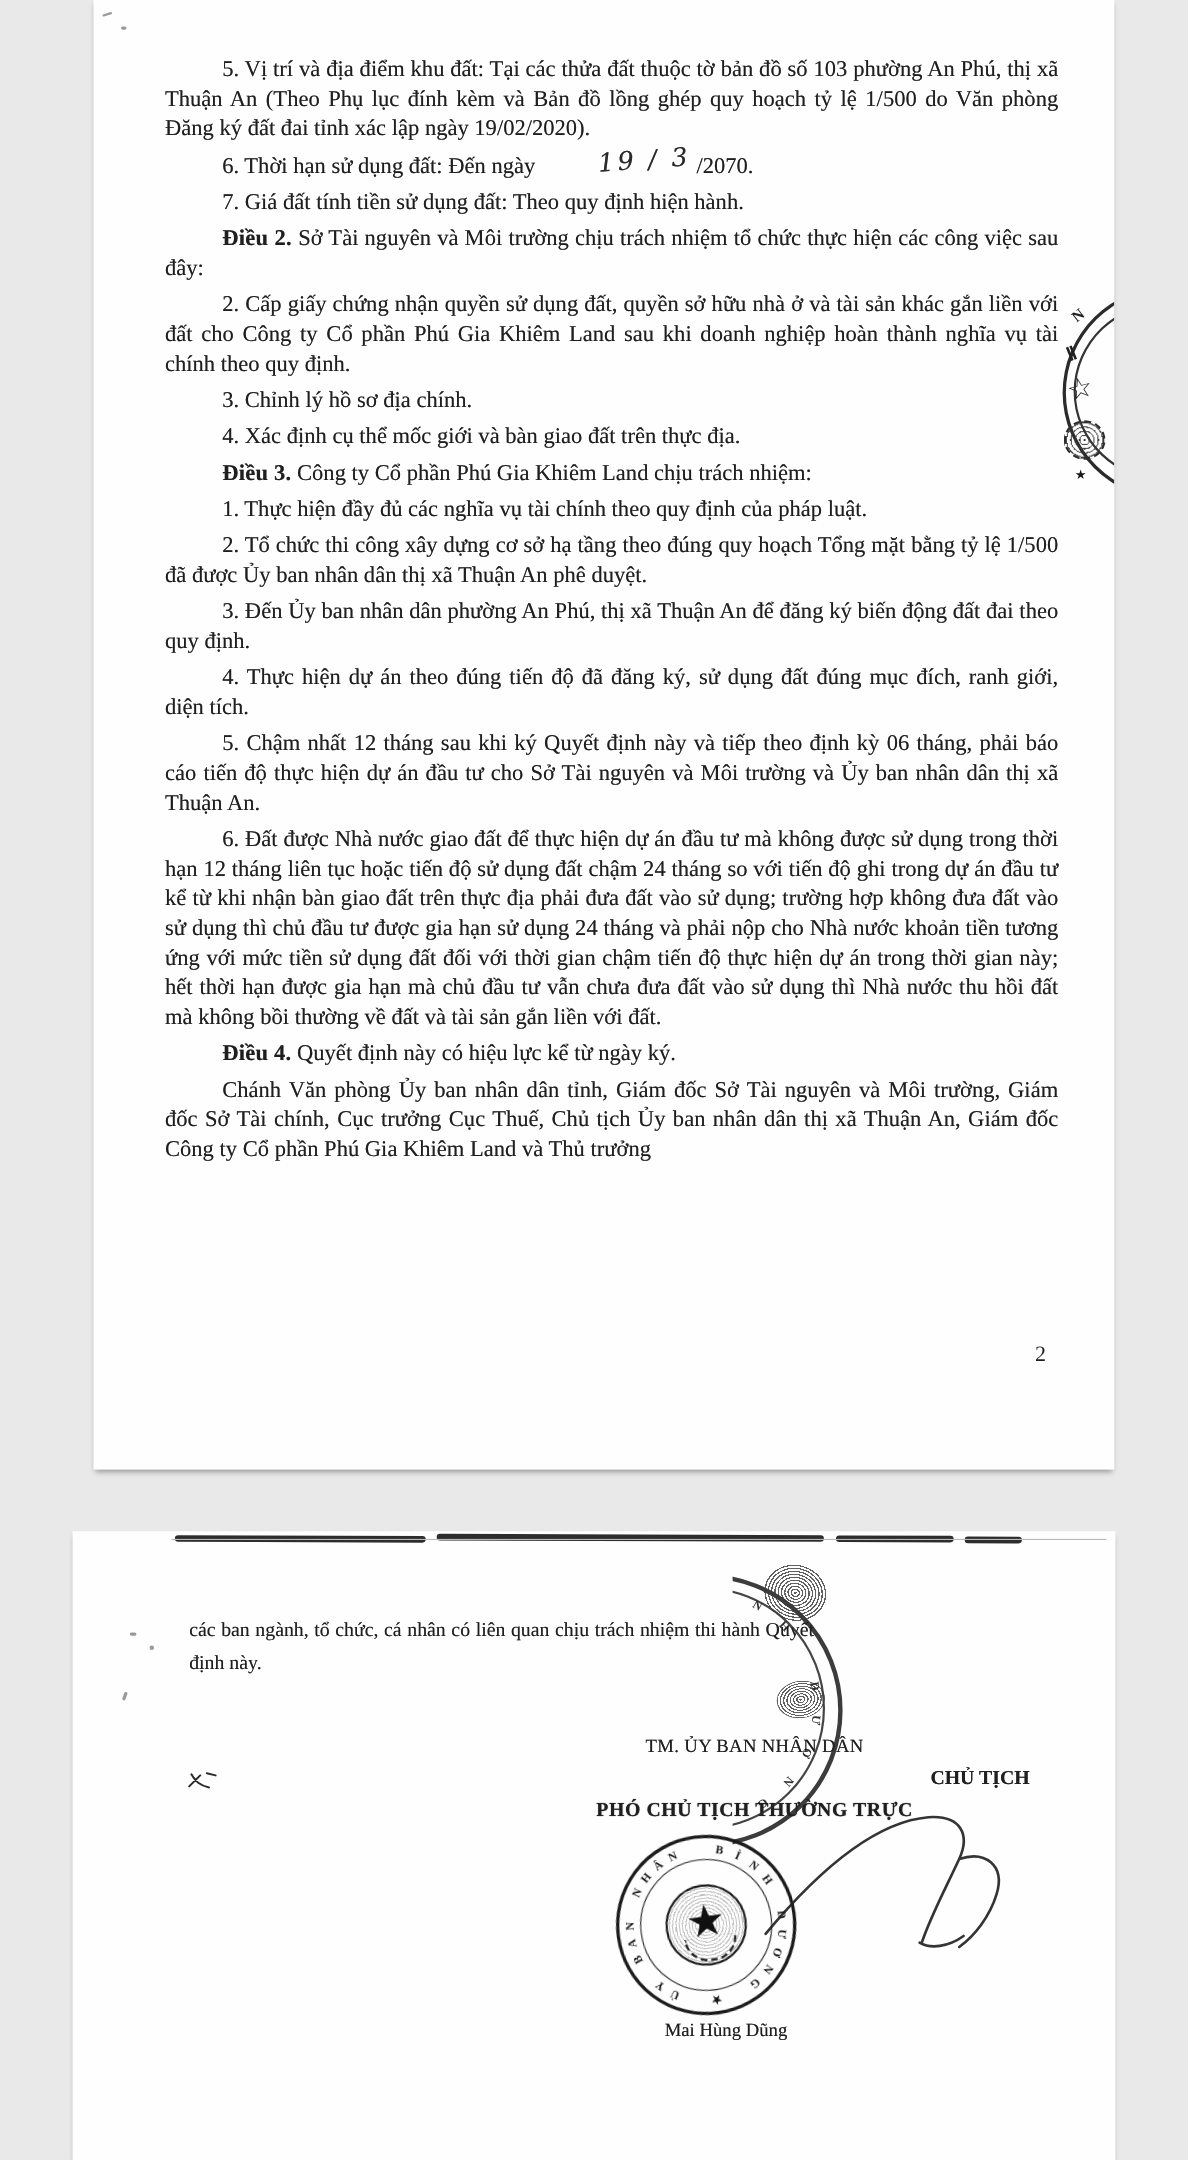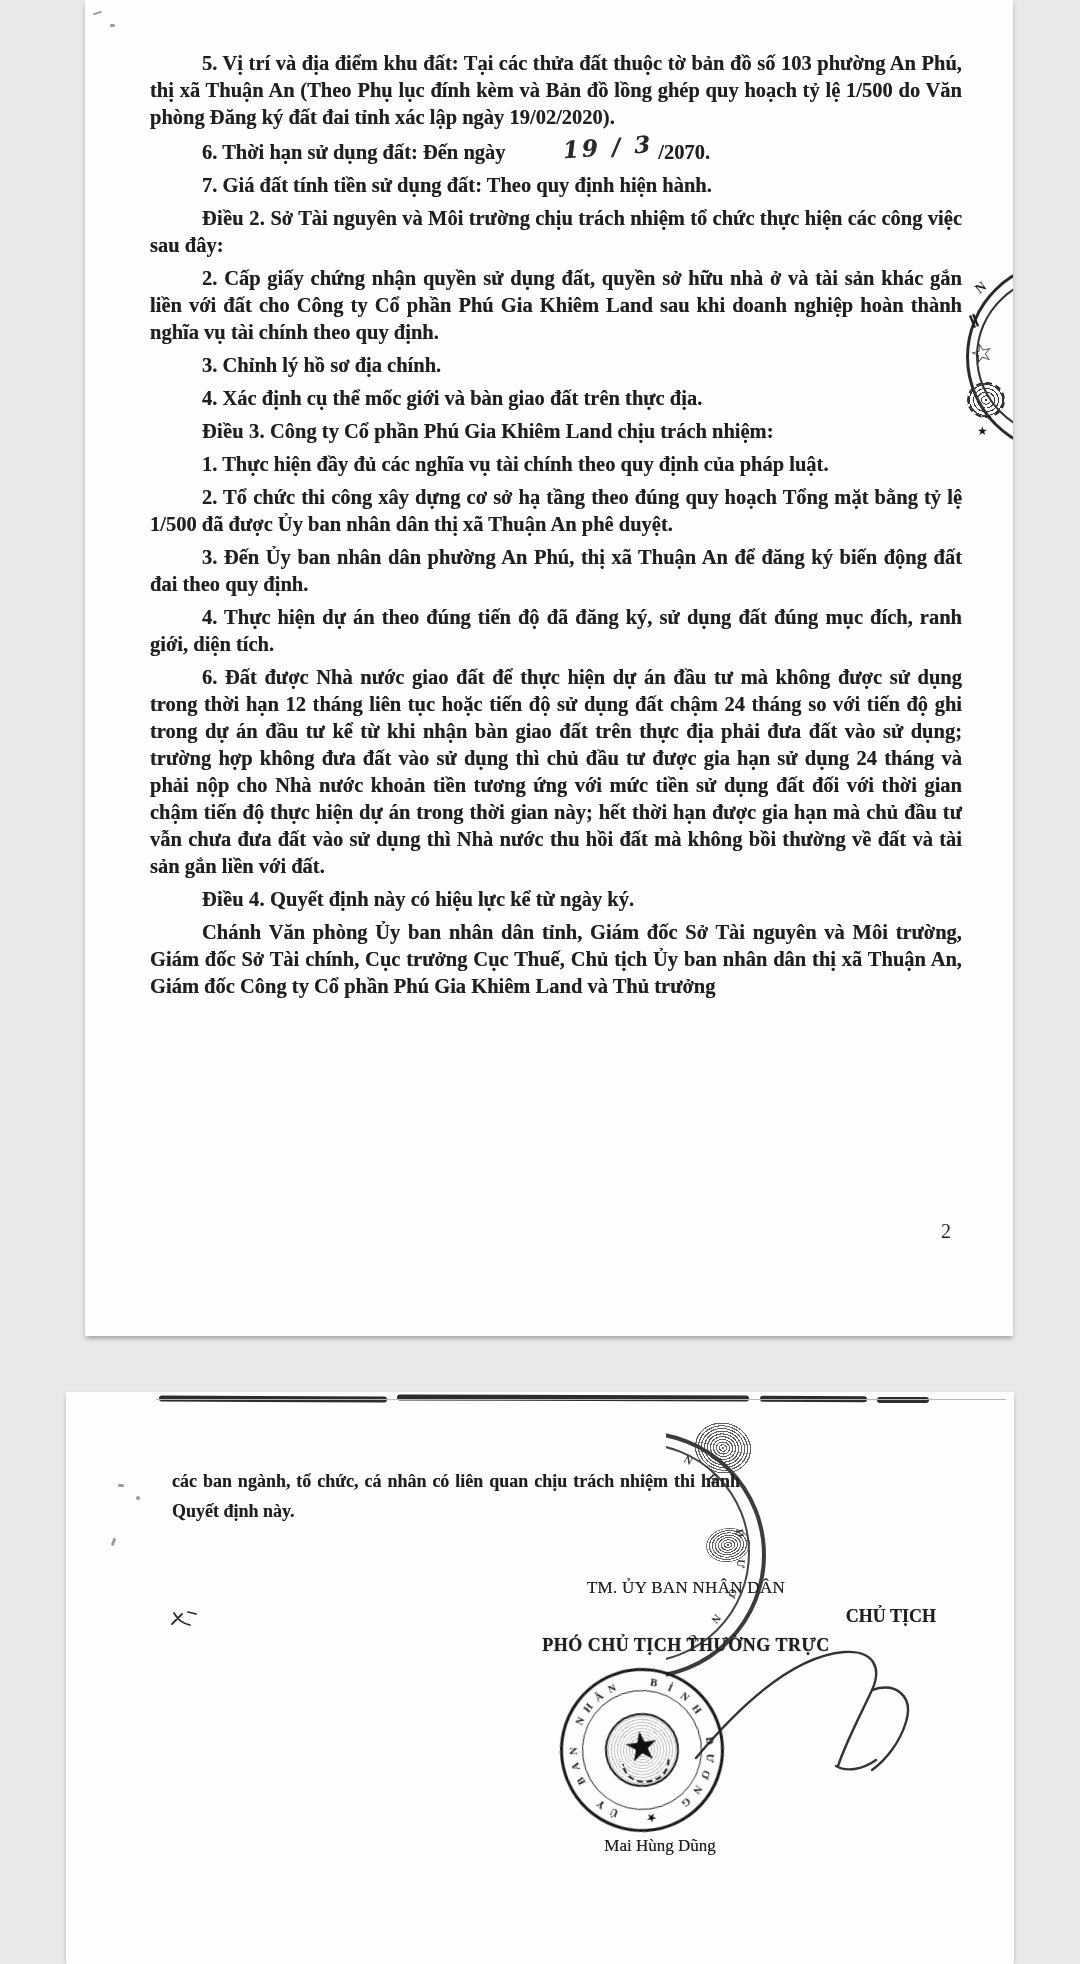--- a/index.html
+++ b/index.html
@@ -5,21 +5,21 @@
   html,body{margin:0;padding:0;}
   body{width:1080px;height:1964px;background:#e9e9e9;position:relative;overflow:hidden;
        font-family:"Liberation Serif",serif;color:#1f1f1f;}
   .page{position:absolute;background:#fefefe;box-shadow:0 3px 5px -1px rgba(0,0,0,.35);}
   #page1{left:85px;top:0;width:928px;height:1336px;overflow:hidden;}
   #page2{left:66px;top:1392px;width:948px;height:572px;overflow:hidden;}
 
   
   #p1-content{position:absolute;left:65px;top:50px;width:812px;}
   .para{margin:0 0 6px 0;font-size:20.5px;line-height:27px;text-align:justify;
-        text-indent:52px;text-shadow:0 0 .4px rgba(20,20,20,.55);font-weight:bold;}
+        text-indent:52px;text-shadow:0 0 .4px rgba(20,20,20,.55);}
   .para.noindent{text-indent:0;}
   .para b{letter-spacing:.2px;}
   .hand{font-family:"DejaVu Serif",serif;font-style:italic;font-size:23px;letter-spacing:3px;
         display:inline-block;transform:rotate(-4deg) translateY(-2px);color:#2a2a2a;}
   #p1-pagenum{position:absolute;right:62px;top:1220px;font-size:20px;}
 
   
   .speck{position:absolute;background:#9a9a9a;border-radius:2px;}
 
   
@@ -107,20 +107,21 @@
       <p class="para">7. Giá đất tính tiền sử dụng đất: Theo quy định hiện hành.</p>
       <p class="para"><b>Điều 2.</b> Sở Tài nguyên và Môi trường chịu trách nhiệm tổ chức thực hiện các công việc sau đây:</p>
       <p class="para">2. Cấp giấy chứng nhận quyền sử dụng đất, quyền sở hữu nhà ở và tài sản khác gắn liền với đất cho Công ty Cổ phần Phú Gia Khiêm Land sau khi doanh nghiệp hoàn thành nghĩa vụ tài chính theo quy định.</p>
       <p class="para">3. Chỉnh lý hồ sơ địa chính.</p>
       <p class="para">4. Xác định cụ thể mốc giới và bàn giao đất trên thực địa.</p>
       <p class="para"><b>Điều 3.</b> Công ty Cổ phần Phú Gia Khiêm Land chịu trách nhiệm:</p>
       <p class="para">1. Thực hiện đầy đủ các nghĩa vụ tài chính theo quy định của pháp luật.</p>
       <p class="para">2. Tổ chức thi công xây dựng cơ sở hạ tầng theo đúng quy hoạch Tổng mặt bằng tỷ lệ 1/500 đã được Ủy ban nhân dân thị xã Thuận An phê duyệt.</p>
       <p class="para">3. Đến Ủy ban nhân dân phường An Phú, thị xã Thuận An để đăng ký biến động đất đai theo quy định.</p>
       <p class="para">4. Thực hiện dự án theo đúng tiến độ đã đăng ký, sử dụng đất đúng mục đích, ranh giới, diện tích.</p>
+      <p class="para">5. Chậm nhất 12 tháng sau khi ký Quyết định này và tiếp theo định kỳ 06 tháng, phải báo cáo tiến độ thực hiện dự án đầu tư cho Sở Tài nguyên và Môi trường và Ủy ban nhân dân thị xã Thuận An.</p>
       <p class="para">6. Đất được Nhà nước giao đất để thực hiện dự án đầu tư mà không được sử dụng trong thời hạn 12 tháng liên tục hoặc tiến độ sử dụng đất chậm 24 tháng so với tiến độ ghi trong dự án đầu tư kể từ khi nhận bàn giao đất trên thực địa phải đưa đất vào sử dụng; trường hợp không đưa đất vào sử dụng thì chủ đầu tư được gia hạn sử dụng 24 tháng và phải nộp cho Nhà nước khoản tiền tương ứng với mức tiền sử dụng đất đối với thời gian chậm tiến độ thực hiện dự án trong thời gian này; hết thời hạn được gia hạn mà chủ đầu tư vẫn chưa đưa đất vào sử dụng thì Nhà nước thu hồi đất mà không bồi thường về đất và tài sản gắn liền với đất.</p>
       <p class="para"><b>Điều 4.</b> Quyết định này có hiệu lực kể từ ngày ký.</p>
       <p class="para">Chánh Văn phòng Ủy ban nhân dân tỉnh, Giám đốc Sở Tài nguyên và Môi trường, Giám đốc Sở Tài chính, Cục trưởng Cục Thuế, Chủ tịch Ủy ban nhân dân thị xã Thuận An, Giám đốc Công ty Cổ phần Phú Gia Khiêm Land và Thủ trưởng</p>
     </div>
 
   <div id="p1-pagenum">2</div>
 
   <div id="margin-stamp">
     <div class="ring1"></div>
     <div class="ring2"></div>

